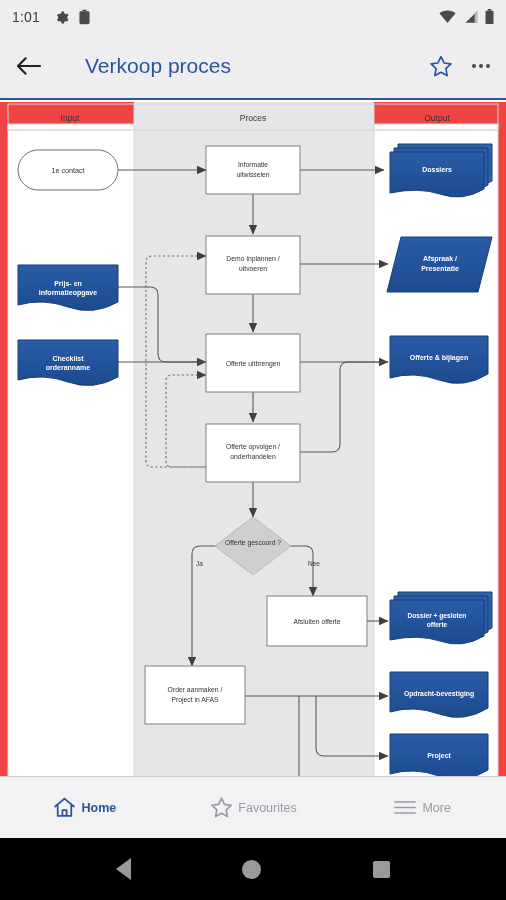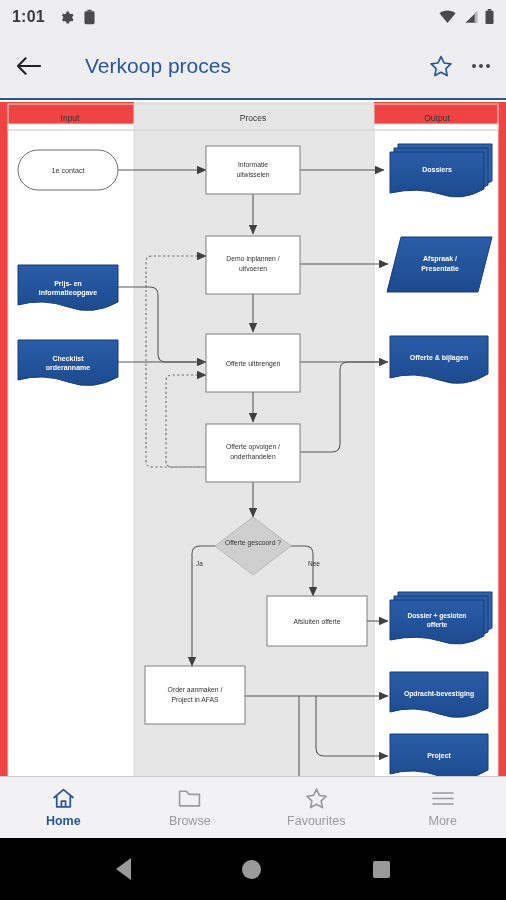--- a/index.html
+++ b/index.html
@@ -14,23 +14,23 @@
   
   .statusbar {
     height:34px;
     background:#eeeef0;
     display:flex;
     align-items:center;
     padding:0 12px;
     position:relative;
   }
   .status-time {
-    font-size:16px;
+    font-size:14px;
     color:#3c3c3c;
-    font-weight:700;
+    font-weight:400;
     letter-spacing:.2px;
   }
   .status-left-icons { display:flex; align-items:center; gap:9px; margin-left:14px; }
   .status-right { position:absolute; right:12px; top:0; height:34px; display:flex; align-items:center; gap:7px; }
 
   
   .appbar {
     height:66px;
     background:#eeeef0;
     display:flex;
@@ -66,21 +66,20 @@
     bottom:62px; left:0; right:0;
     height:62px;
     background:#f2f2f4;
     border-top:1px solid #c9c9cf;
     display:flex;
     align-items:center;
   }
   .navitem {
     flex:1;
     display:flex;
-    flex-direction:column;
     align-items:center;
     justify-content:center;
     gap:4px;
     height:100%;
     text-align:right;
   }
   .navitem .nav-label { font-size:12.5px; color:#9a9aa0; }
   .navitem.active .nav-label { color:#2a5699; font-weight:bold; }
 
   
@@ -328,26 +327,20 @@
 <div class="bottomnav">
 
   <div class="navitem active">
     <svg width="25" height="23" viewBox="0 0 24 22">
       <path d="M3 10 L12 2.5 L21 10 M5.5 9 L5.5 19 L18.5 19 L18.5 9 M10 19 L10 13.5 L14 13.5 L14 19" fill="none" stroke="#2a5699" stroke-width="1.7" stroke-linejoin="round" stroke-linecap="round"></path>
     </svg>
     <span class="nav-label">Home</span>
   </div>
 
 
-  <div class="navitem">
-    <svg width="25" height="23" viewBox="0 0 24 22">
-      <path d="M2.5 18 L2.5 4 L9 4 L11.5 7 L21.5 7 L21.5 18 Z" fill="none" stroke="#9a9aa0" stroke-width="1.6" stroke-linejoin="round"></path>
-    </svg>
-    <span class="nav-label">Browse</span>
-  </div>
 
   <div class="navitem">
     <svg width="25" height="23" viewBox="0 0 24 22">
       <path d="M12 2 L14.8 8 L21.3 8.8 L16.5 13.3 L17.7 19.7 L12 16.5 L6.3 19.7 L7.5 13.3 L2.7 8.8 L9.2 8 Z" fill="none" stroke="#9a9aa0" stroke-width="1.6" stroke-linejoin="round"></path>
     </svg>
     <span class="nav-label">Favourites</span>
   </div>
 
   <div class="navitem">
     <svg width="26" height="23" viewBox="0 0 26 22">

